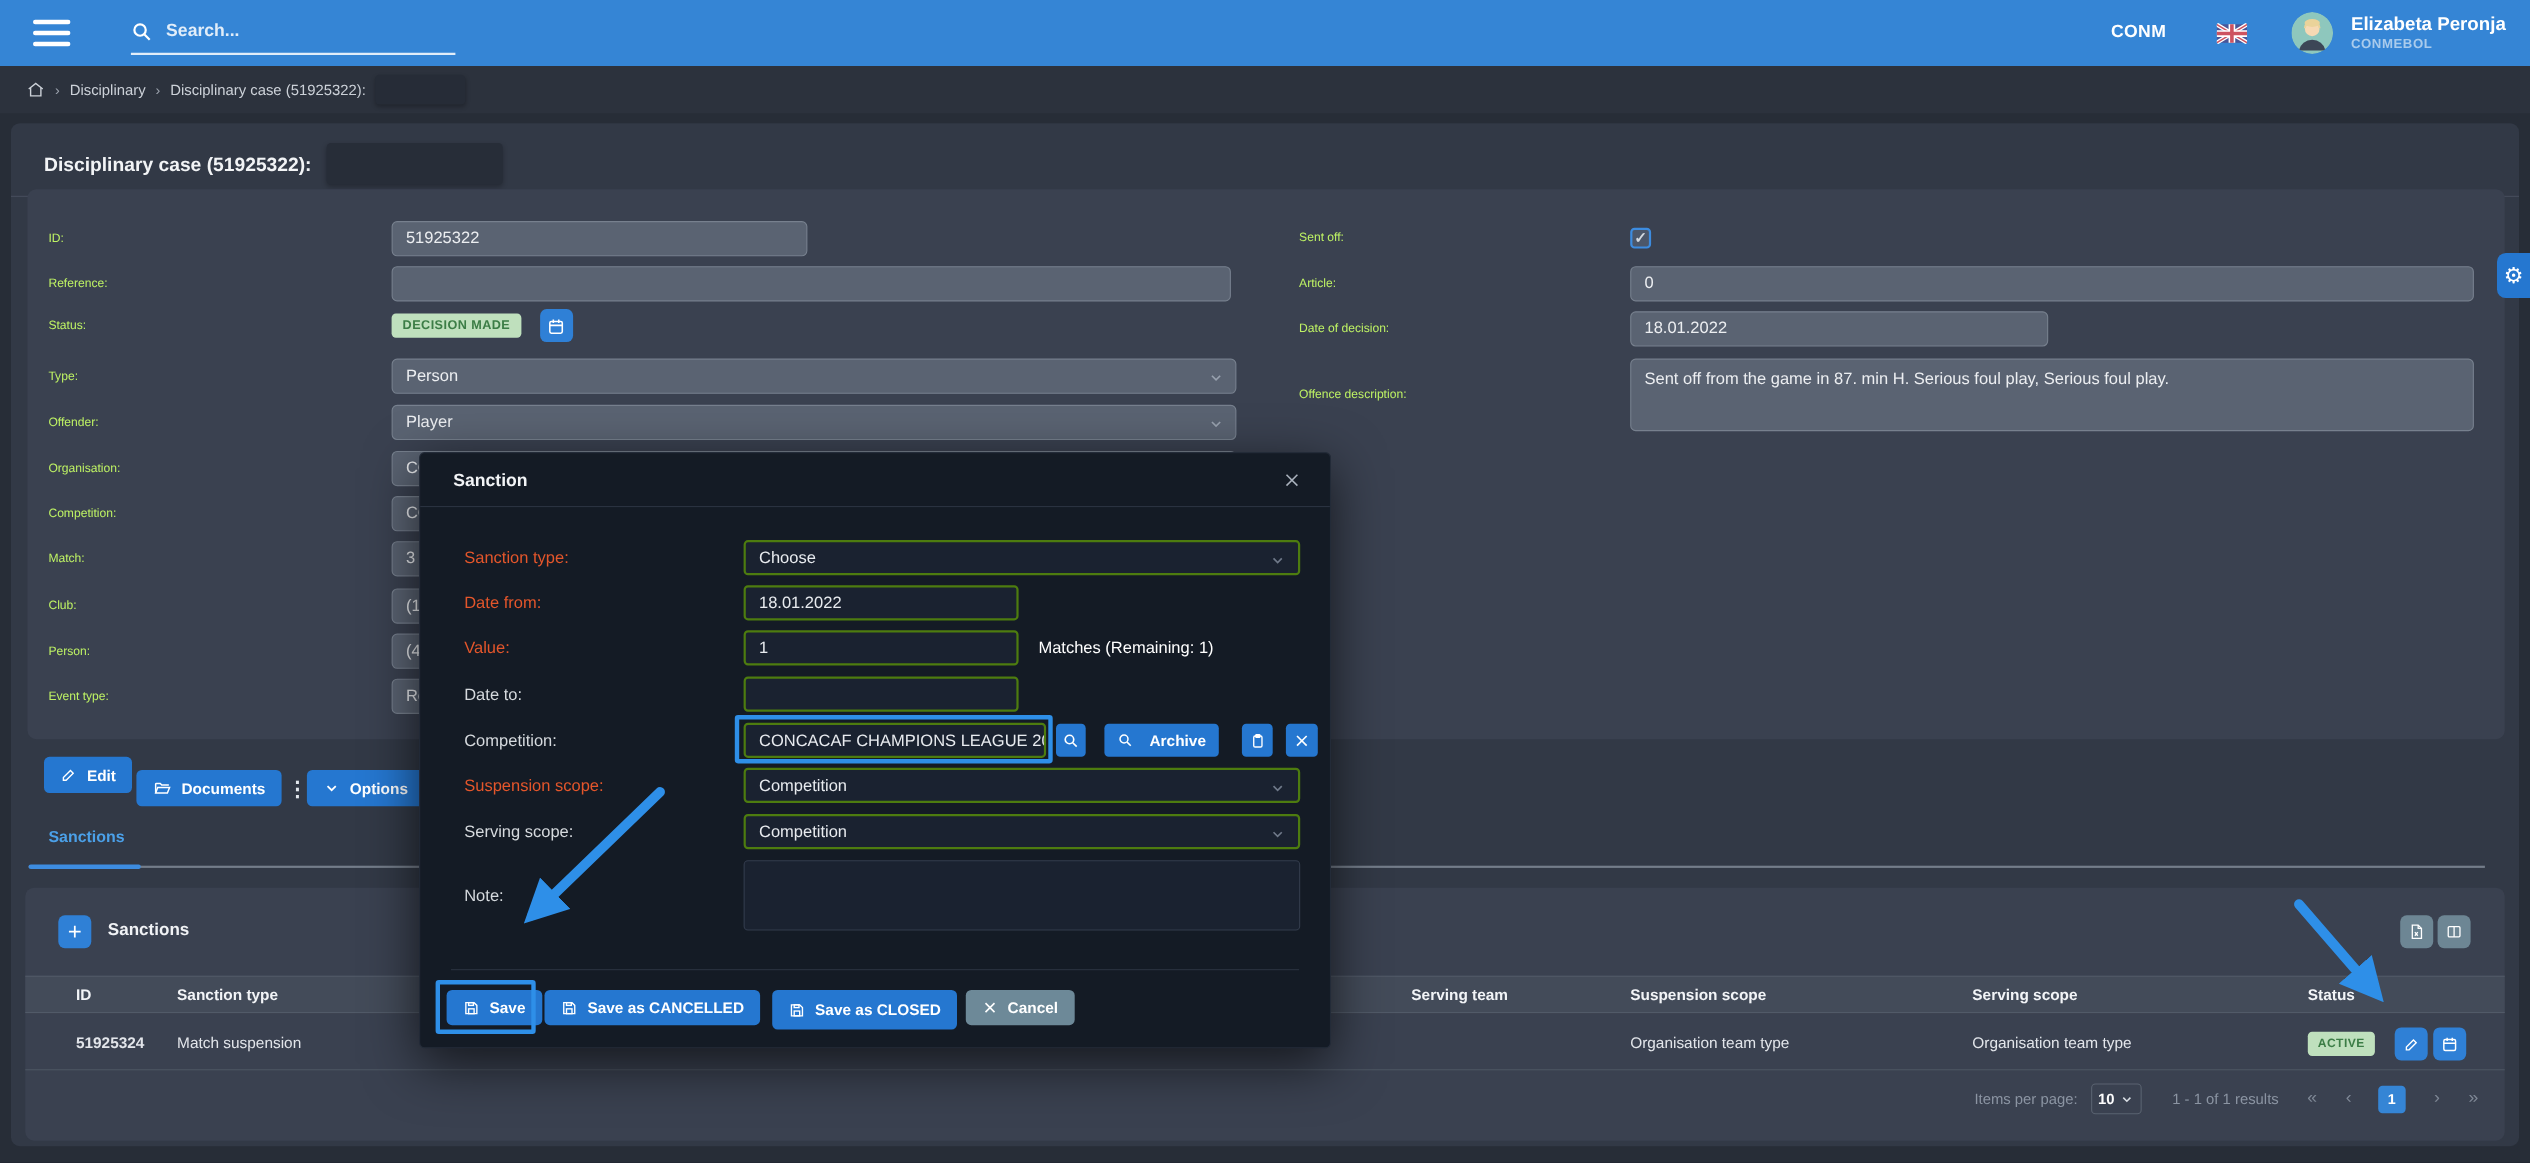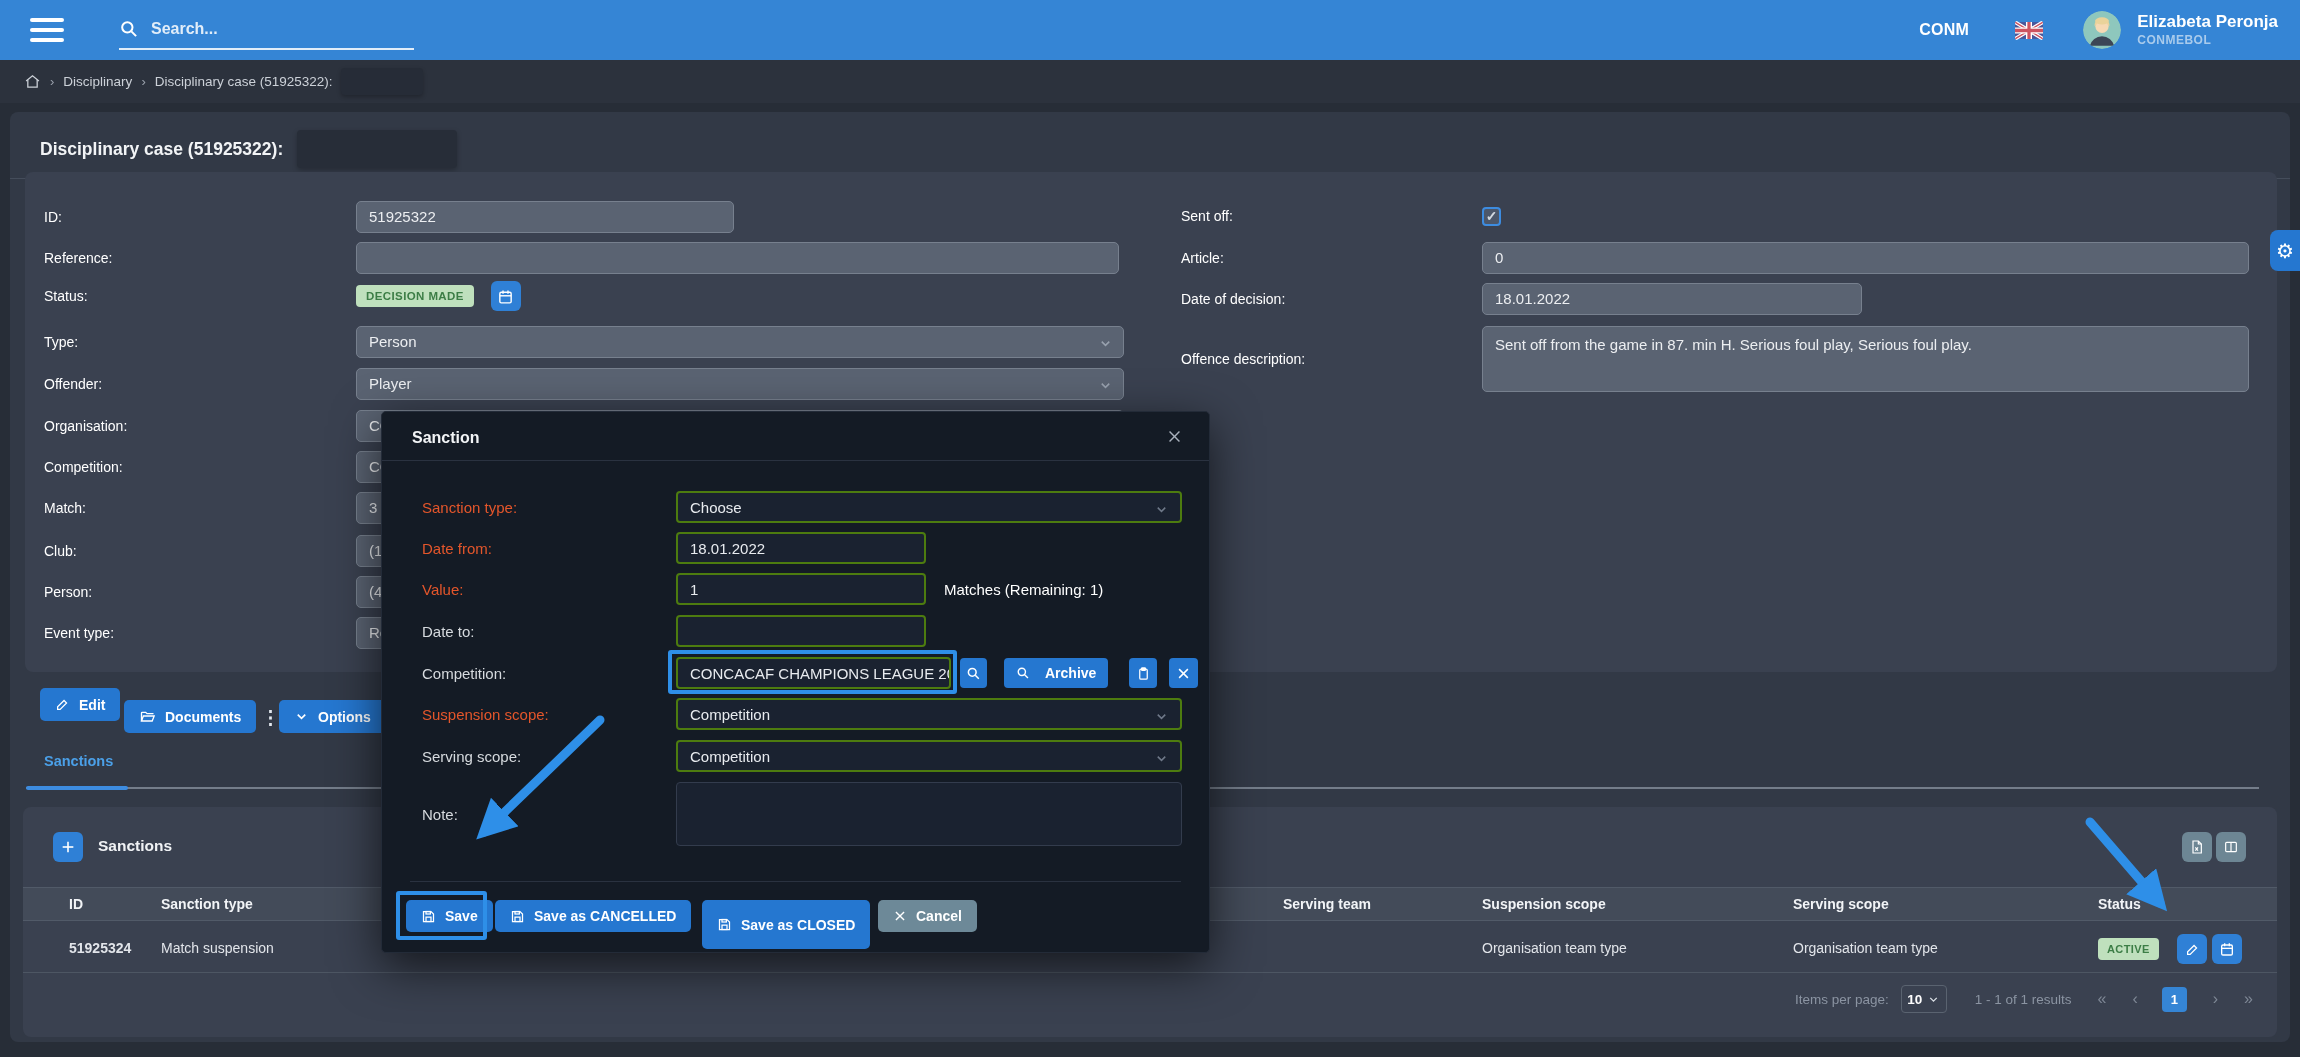--- a/index.html
+++ b/index.html
@@ -39,21 +39,21 @@
     background:#323946; border-radius:8px; }
   .title-row { position:absolute; left:30px; top:18px; display:flex; align-items:center; }
   .page-title { font-size:17.5px; font-weight:700; color:#f2f4f6; }
   .redact-2 { width:160px; height:38px; background:#272d38; border-radius:4px; margin-left:14px;
     box-shadow:0 2px 5px rgba(0,0,0,.25); }
   .title-divider { position:absolute; left:0; top:66px; width:2280px; height:1px; background:#454d5b; }
   
   .form-card { position:absolute; left:15px; top:60px; width:2252px; height:500px;
     background:#3a4150; border-radius:8px; }
   .frow { position:absolute; display:flex; align-items:center; height:32px; }
-  .frow .lbl { width:312px; font-size:14px; color:#ffffff; flex:0 0 auto; }
+  .frow .lbl { width:312px; font-size:11px; color:#bef264; flex:0 0 auto; }
   .frow-r .lbl { width:301px; }
   .tbox { background:#5a6372; border:1px solid #77808e; border-radius:5px; height:32px;
     line-height:30px; padding:0 12px; font-size:15px; color:#eceef1; overflow:hidden; white-space:nowrap; }
   .sel { position:relative; }
   .sel .chev { position:absolute; right:10px; top:9px; }
   .badge-green { background:#bfe0bd; color:#3c7d46; font-size:11.5px; font-weight:700;
     letter-spacing:.4px; padding:5px 10px; border-radius:4px; }
   .sq-btn-blue { width:30px; height:30px; background:#2f80d6; border-radius:6px;
     display:flex; align-items:center; justify-content:center; cursor:pointer; }
   .checkbox { width:19px; height:19px; border:2px solid #3d8ce0; border-radius:4px;
@@ -466,21 +466,21 @@
       <span>Save</span>
     </button>
     <button class="btn mbtn" style="left:113px;height:32px;">
       <svg class="ic" width="15" height="15" viewBox="0 0 24 24" fill="none" stroke="#fff" stroke-width="2">
           <path d="M4 4h12l4 4v12H4z"></path>
           <rect x="8" y="13" width="8" height="7"></rect>
           <rect x="8" y="4" width="7" height="4"></rect>
         </svg>
       <span>Save as CANCELLED</span>
     </button>
-    <button class="btn mbtn" style="left:320px;height:49px;">
+    <button class="btn mbtn" style="left:320px;height:36px;">
       <svg class="ic" width="15" height="15" viewBox="0 0 24 24" fill="none" stroke="#fff" stroke-width="2">
           <path d="M4 4h12l4 4v12H4z"></path>
           <rect x="8" y="13" width="8" height="7"></rect>
           <rect x="8" y="4" width="7" height="4"></rect>
         </svg>
       <span>Save as CLOSED</span>
     </button>
     <button class="btn btn-grey mbtn" style="left:496px;height:32px;">
       <svg class="ic" width="14" height="14" viewBox="0 0 24 24" fill="none" stroke="#fff" stroke-width="2.4">
           <line x1="5" y1="5" x2="19" y2="19"></line>

